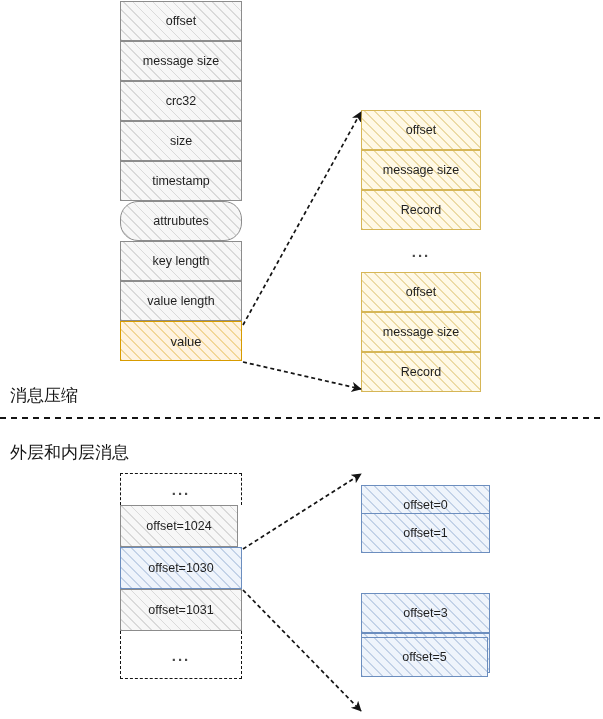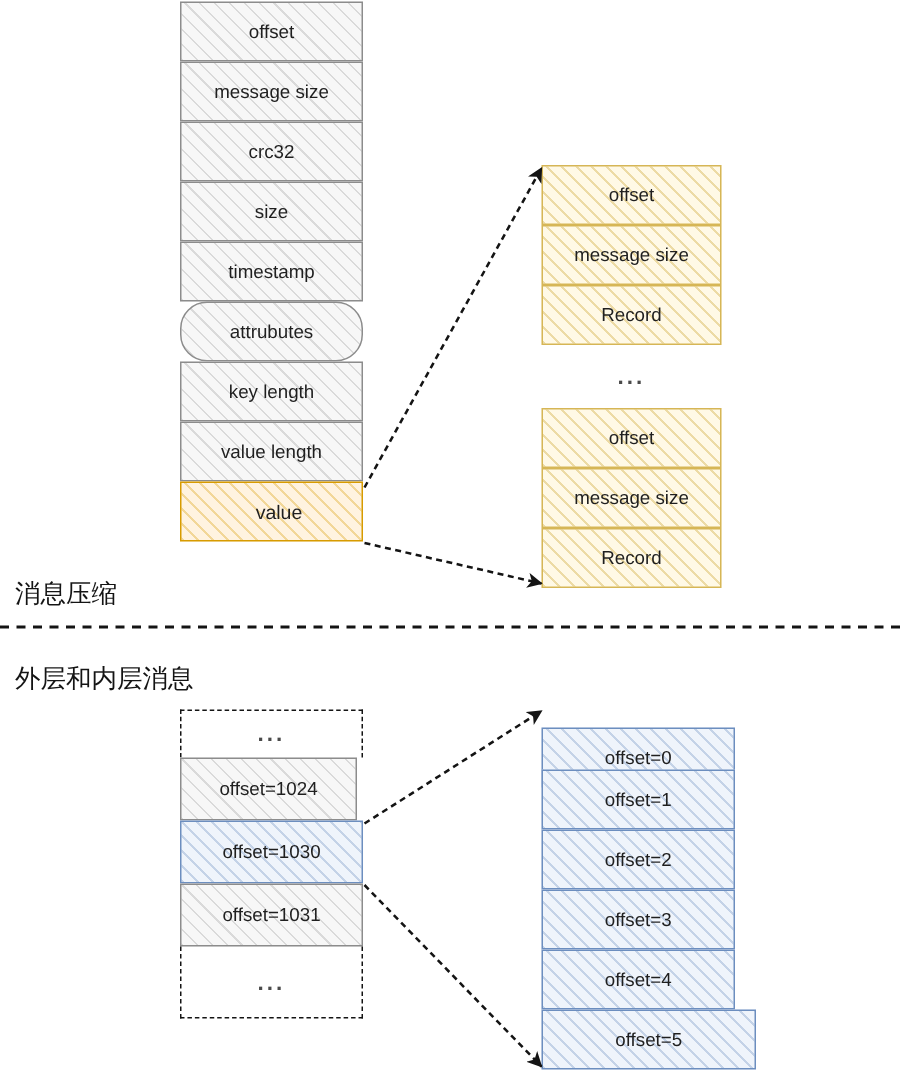--- a/index.html
+++ b/index.html
@@ -168,30 +168,27 @@
   <div class="ellipsis" style="left:120px;top:631px;width:122px;height:48px;">
     <span>...</span>
   </div>
 
   <div class="box blue" style="left:361px;top:473px;width:129px;height:40px;margin-top:12px;">
     <span>offset=0</span>
   </div>
   <div class="box blue" style="left:361px;top:513px;width:129px;height:40px;">
     <span>offset=1</span>
   </div>
-  <div class="box blue" style="left:361px;top:553px;width:129px;height:40px;">
-    <span>offset=2</span>
-  </div>
   <div class="box blue" style="left:361px;top:593px;width:129px;height:40px;">
     <span>offset=3</span>
   </div>
   <div class="box blue" style="left:361px;top:633px;width:129px;height:40px;">
     <span>offset=4</span>
   </div>
-  <div class="box blue" style="left:361px;top:673px;width:143px;height:40px;justify-content:center;">
+  <div class="box blue" style="left:361px;top:637px;width:127px;height:40px;justify-content:center;">
     <span>offset=5</span>
   </div>
 
   <svg class="overlay" viewBox="0 0 603 719">
     <defs>
       <marker id="arrowhead" markerWidth="7" markerHeight="7" refX="5.5" refY="3" orient="auto">
         <path d="M0,0 L6,3 L0,6 L1.6,3 Z" fill="#141414"></path>
       </marker>
     </defs>
 

